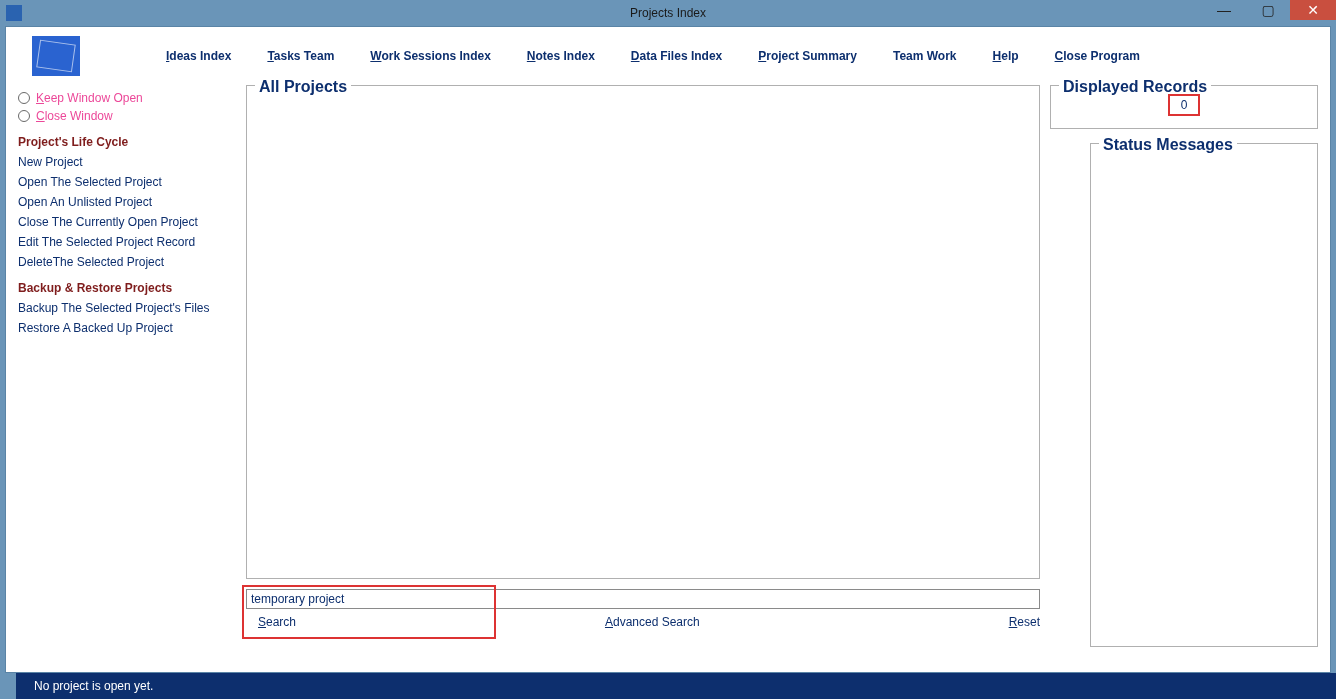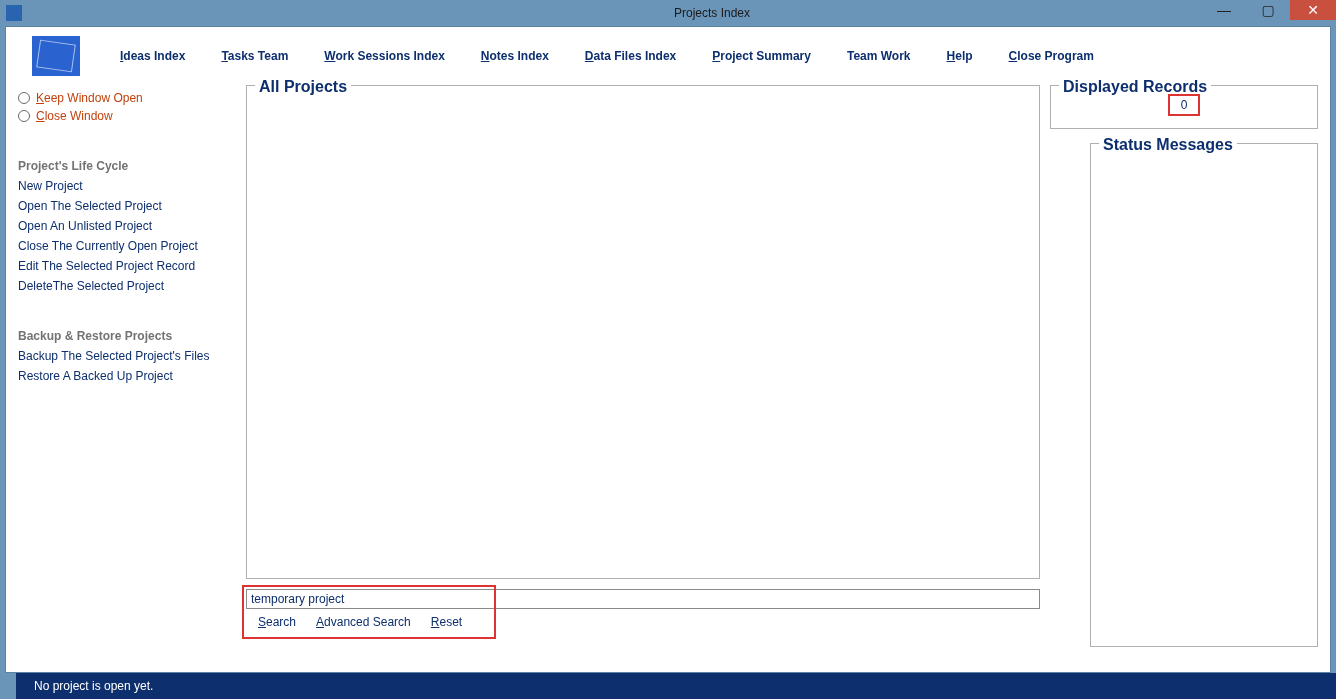--- a/index.html
+++ b/index.html
@@ -22,21 +22,20 @@
   width: 16px; height: 16px;
   background: #2a63b0;
   margin-left: 6px;
 }
 .titlebar-title {
   position: absolute;
   left: 50%;
   transform: translateX(-50%);
   color: #1a1a1a;
   font-size: 12px;
-  margin-left: 44px;
 }
 .titlebar-controls {
   position: absolute;
   right: 0; top: 0;
   display: flex;
   height: 22px;
 }
 .tc-btn {
   width: 44px; height: 20px;
   display: flex;
@@ -66,20 +65,21 @@
   margin-right: 40px;
 }
 .app-icon::after {
   content: ""; position: absolute; inset: 6px;
   border: 1px solid rgba(255,255,255,0.6);
   transform: rotate(8deg);
 }
 .menu {
   display: flex;
   gap: 36px;
+  margin-left: 46px;
 }
 .menu-item {
   color: #0d2f6e;
   font-weight: bold;
   font-size: 12px;
   cursor: pointer;
 }
 .menu-item .ul { text-decoration: underline; }
 .content {
   display: flex;
@@ -88,35 +88,35 @@
   height: 562px;
 }
 .sidebar {
   width: 218px;
   padding-top: 6px;
 }
 .radio-row {
   display: flex;
   align-items: center;
   gap: 6px;
-  color: #c2410c;
+  color: #ec4899;
   font-size: 12px;
   margin-bottom: 4px;
   cursor: pointer;
 }
 .radio {
   width: 12px; height: 12px;
   border: 1px solid #6a6a6a;
   border-radius: 50%;
 }
 .radio-label .ul { text-decoration: underline; }
 .section-head {
-  color: #737373;
+  color: #7f1d1d;
   font-weight: bold;
-  margin-top: 36px;
+  margin-top: 12px;
   margin-bottom: 6px;
   font-size: 12px;
 }
 .side-link {
   color: #0d2f6e;
   font-size: 12px;
   margin-bottom: 6px;
   cursor: pointer;
   display: block;
 }
@@ -162,20 +162,21 @@
   font-family: inherit;
   font-size: 12px;
   color: #0d2f6e;
   outline: none;
 }
 .search-buttons {
   display: flex;
   gap: 20px;
   margin-top: 6px;
   padding-left: 12px;
+  justify-content: space-between;
 }
 .search-btn {
   color: #0d2f6e;
   font-size: 12px;
   cursor: pointer;
 }
 .search-btn .ul { text-decoration: underline; }
 .right-col {
   width: 268px;
   display: flex;

